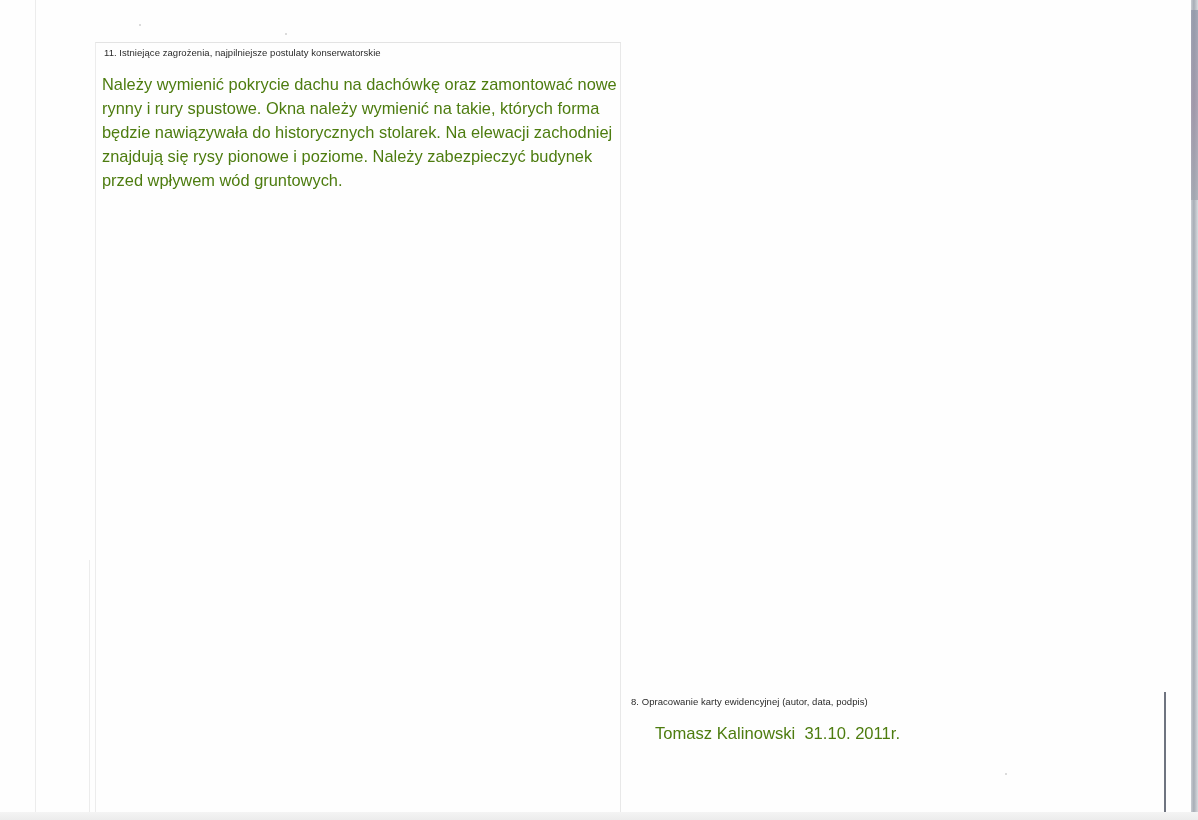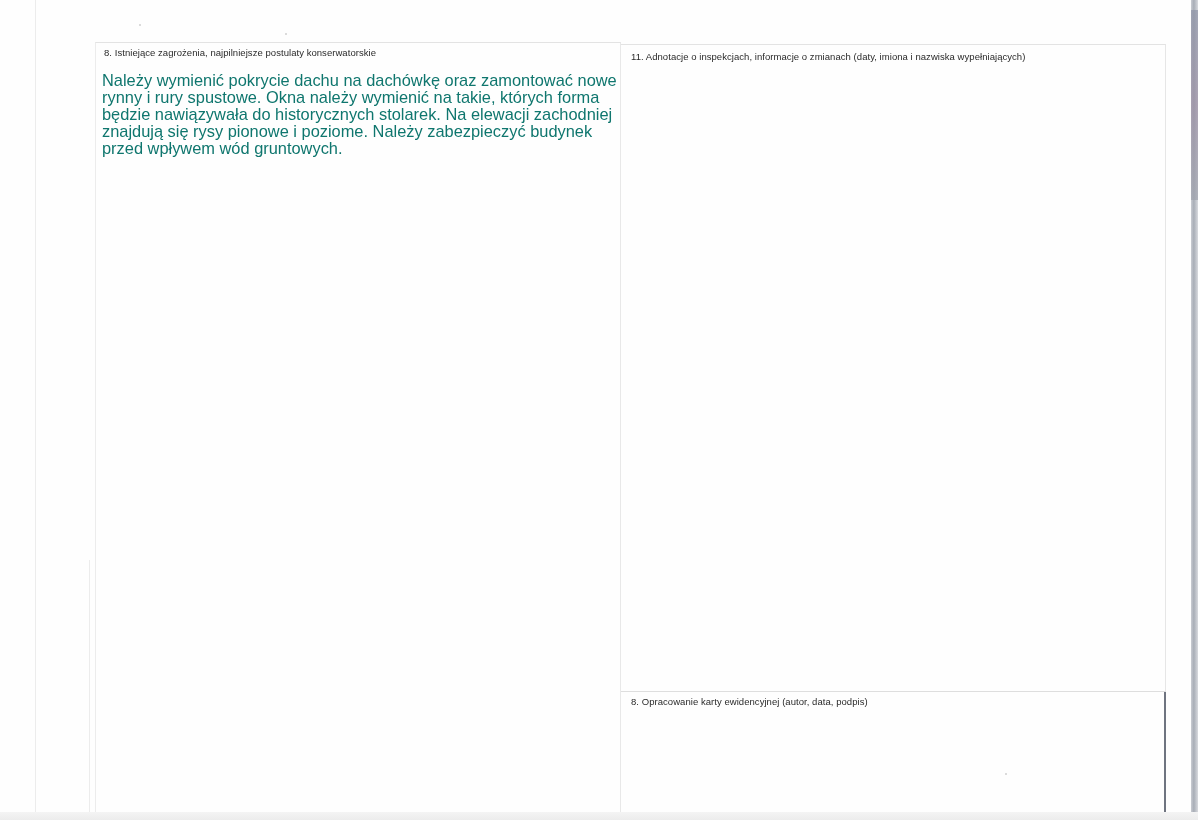--- a/index.html
+++ b/index.html
@@ -76,22 +76,22 @@
       white-space: nowrap;
       letter-spacing: 0.05px;
     }
     .box-10 .field-label { left: 8px; top: 4px; }
     .box-11 .field-label { left: 10px; top: 6px; }
     .box-12 .field-label { left: 10px; top: 4px; }
 
     .field-body {
       position: absolute;
       font-size: 16.4px;
-      line-height: 17px;
-      color: #0f766e;
+      line-height: 24px;
+      color: #4d7c0f;
     }
     .box-10 .field-body {
       left: 6px; top: 29px;
       width: 520px;
     }
     .box-12 .field-body {
       left: 34px; top: 30px;
       white-space: pre;
       font-size: 16.6px;
     }
@@ -107,30 +107,27 @@
 
 <div class="page">
 
   <div class="faint-vline" style="left:35px; top:0; height:820px;"></div>
   <div class="faint-vline" style="left:89px; top:560px; height:252px;"></div>
   <div class="speck" style="left:139px; top:24px;"></div>
   <div class="speck" style="left:285px; top:33px;"></div>
   <div class="speck" style="left:1005px; top:773px;"></div>
 
   <section class="box box-10">
-    <div class="field-label">8. Istniejące zagrożenia, najpilniejsze postulaty konserwatorskie</div>
+    <div class="field-label">11. Istniejące zagrożenia, najpilniejsze postulaty konserwatorskie</div>
     <div class="field-body">Należy wymienić pokrycie dachu na dachówkę oraz zamontować nowe rynny i rury spustowe. Okna należy wymienić na takie, których forma będzie nawiązywała do historycznych stolarek. Na elewacji zachodniej znajdują się rysy pionowe i poziome. Należy zabezpieczyć budynek przed wpływem wód gruntowych.</div>
   </section>
 
-  <section class="box box-11">
-    <div class="field-label">11. Adnotacje o inspekcjach, informacje o zmianach (daty, imiona i nazwiska wypełniających)</div>
-    <div class="field-body"></div>
-  </section>
 
   <section class="box box-12">
     <div class="field-label">8. Opracowanie karty ewidencyjnej (autor, data, podpis)</div>
+    <div class="field-body">Tomasz Kalinowski  31.10. 2011r.</div>
   </section>
 
   <div class="edge-right">
     <div class="top-tint"></div>
   </div>
   <div class="edge-bottom"></div>
 </div>
 
 </body></html>

